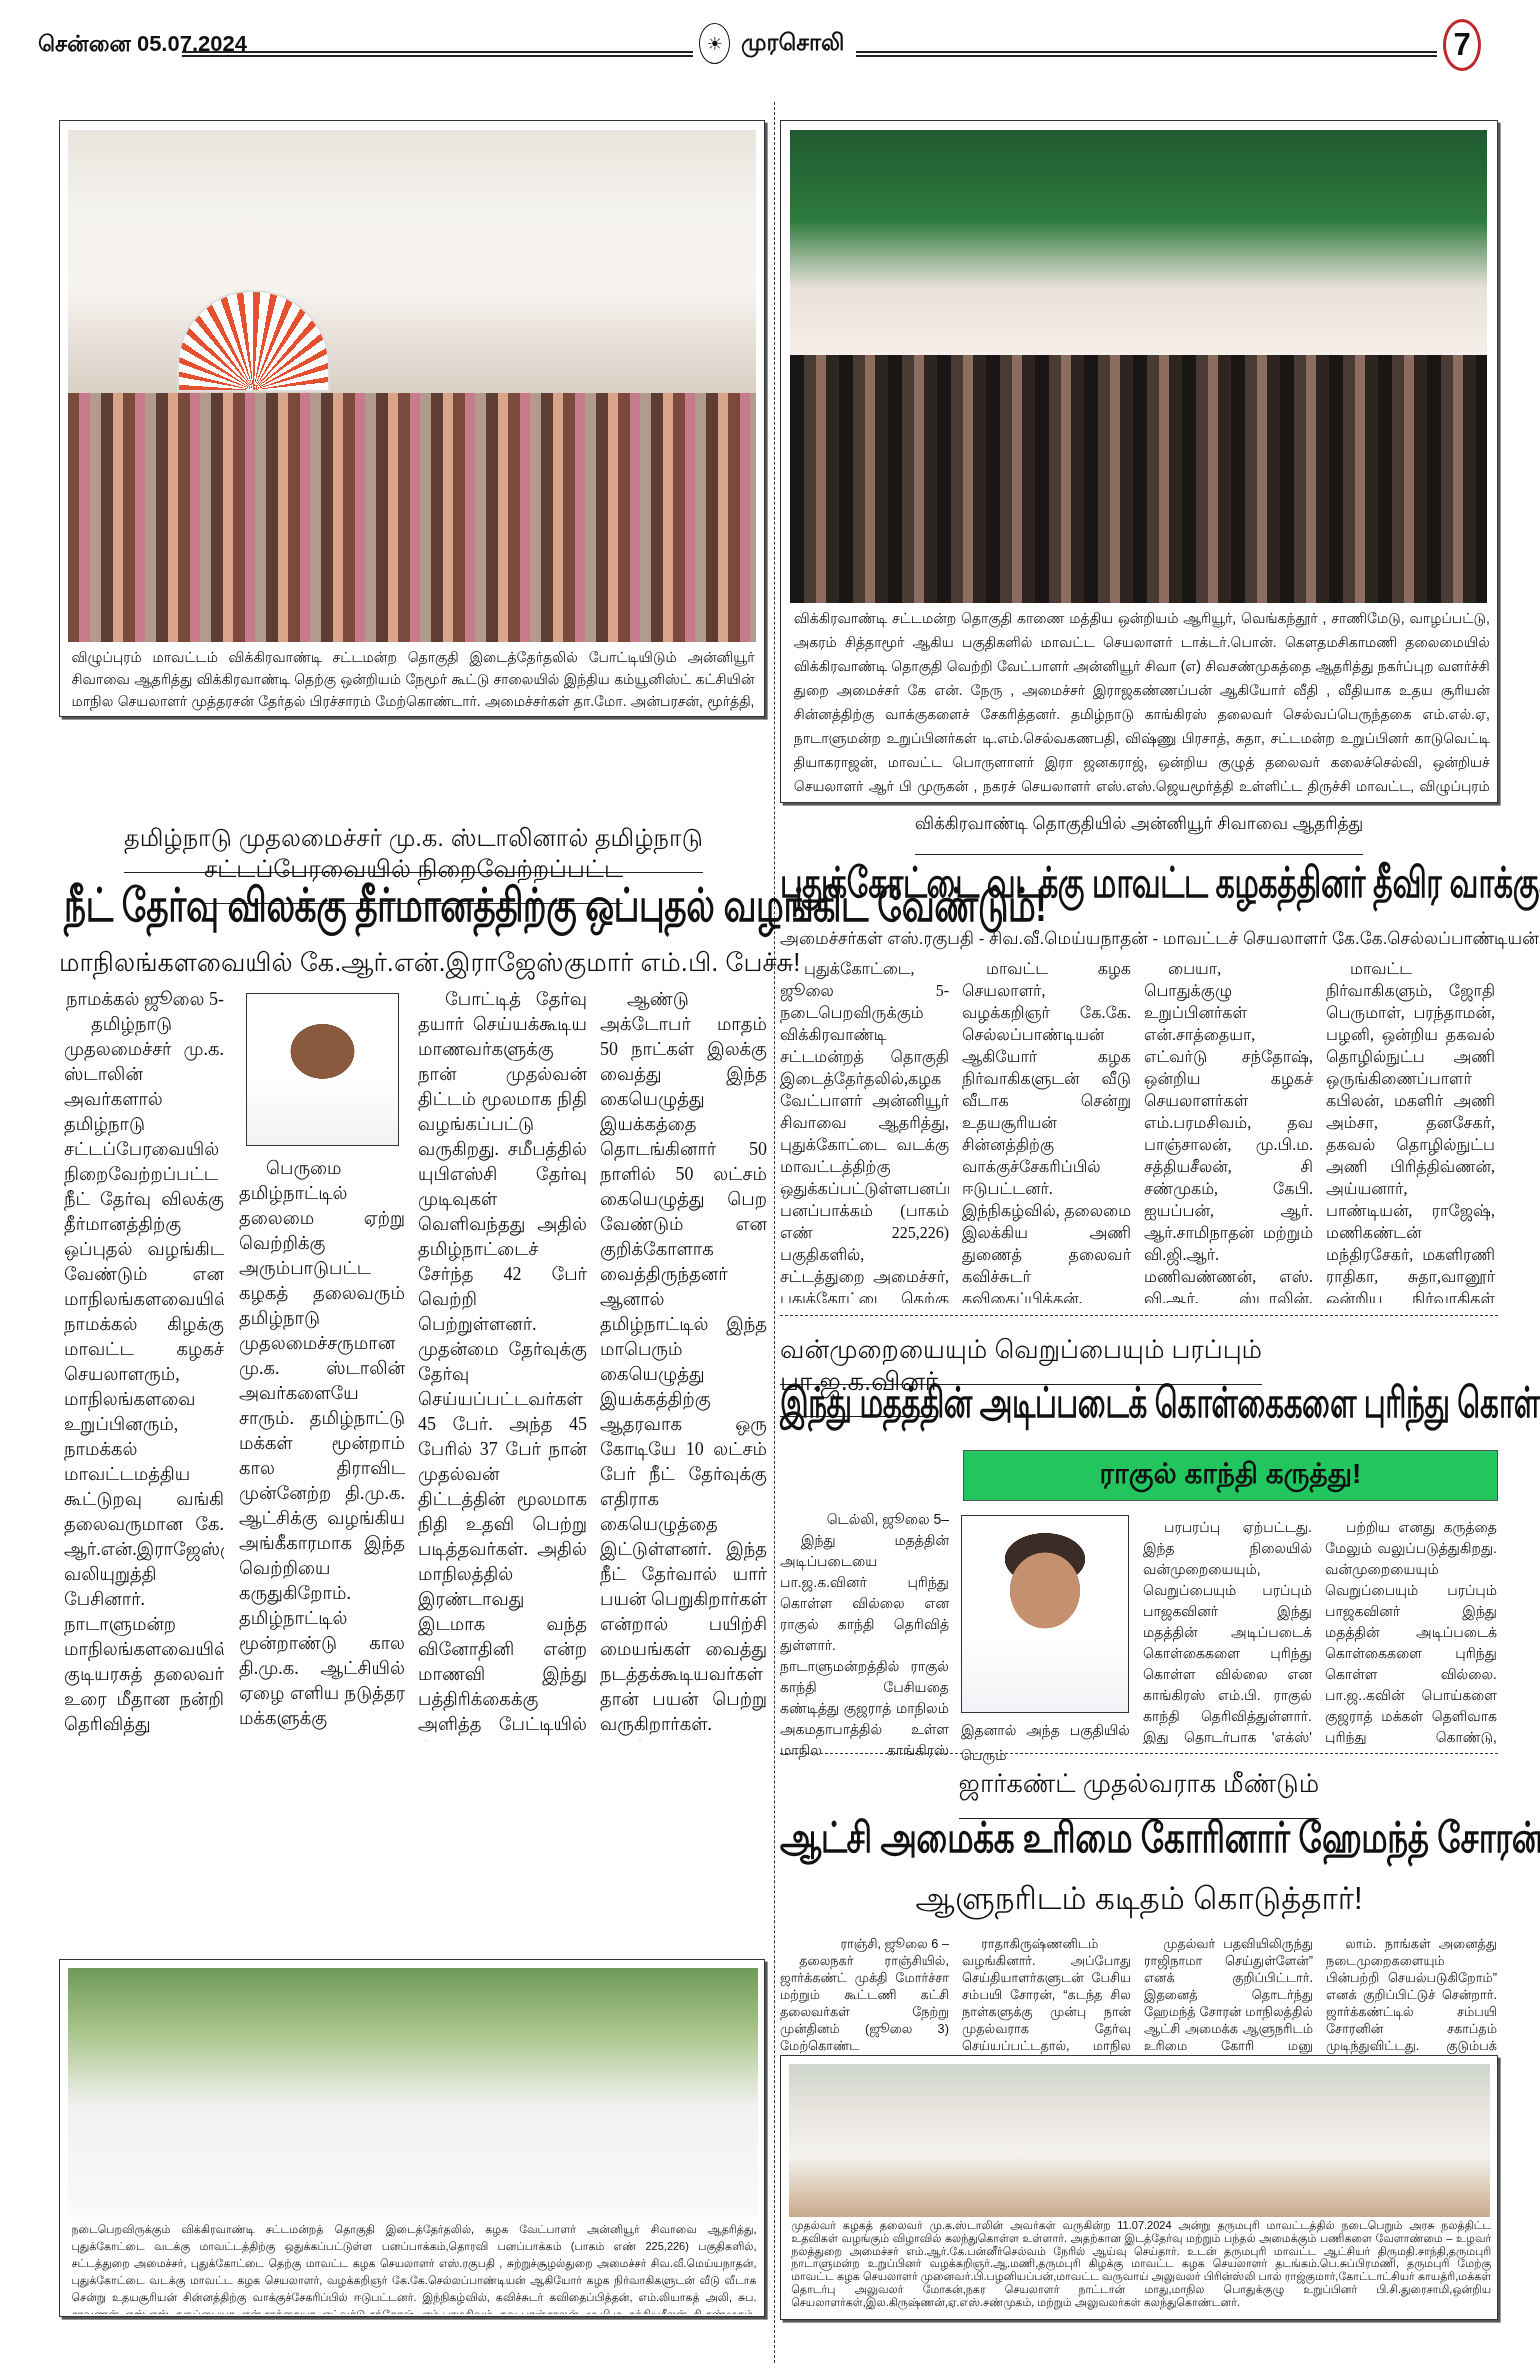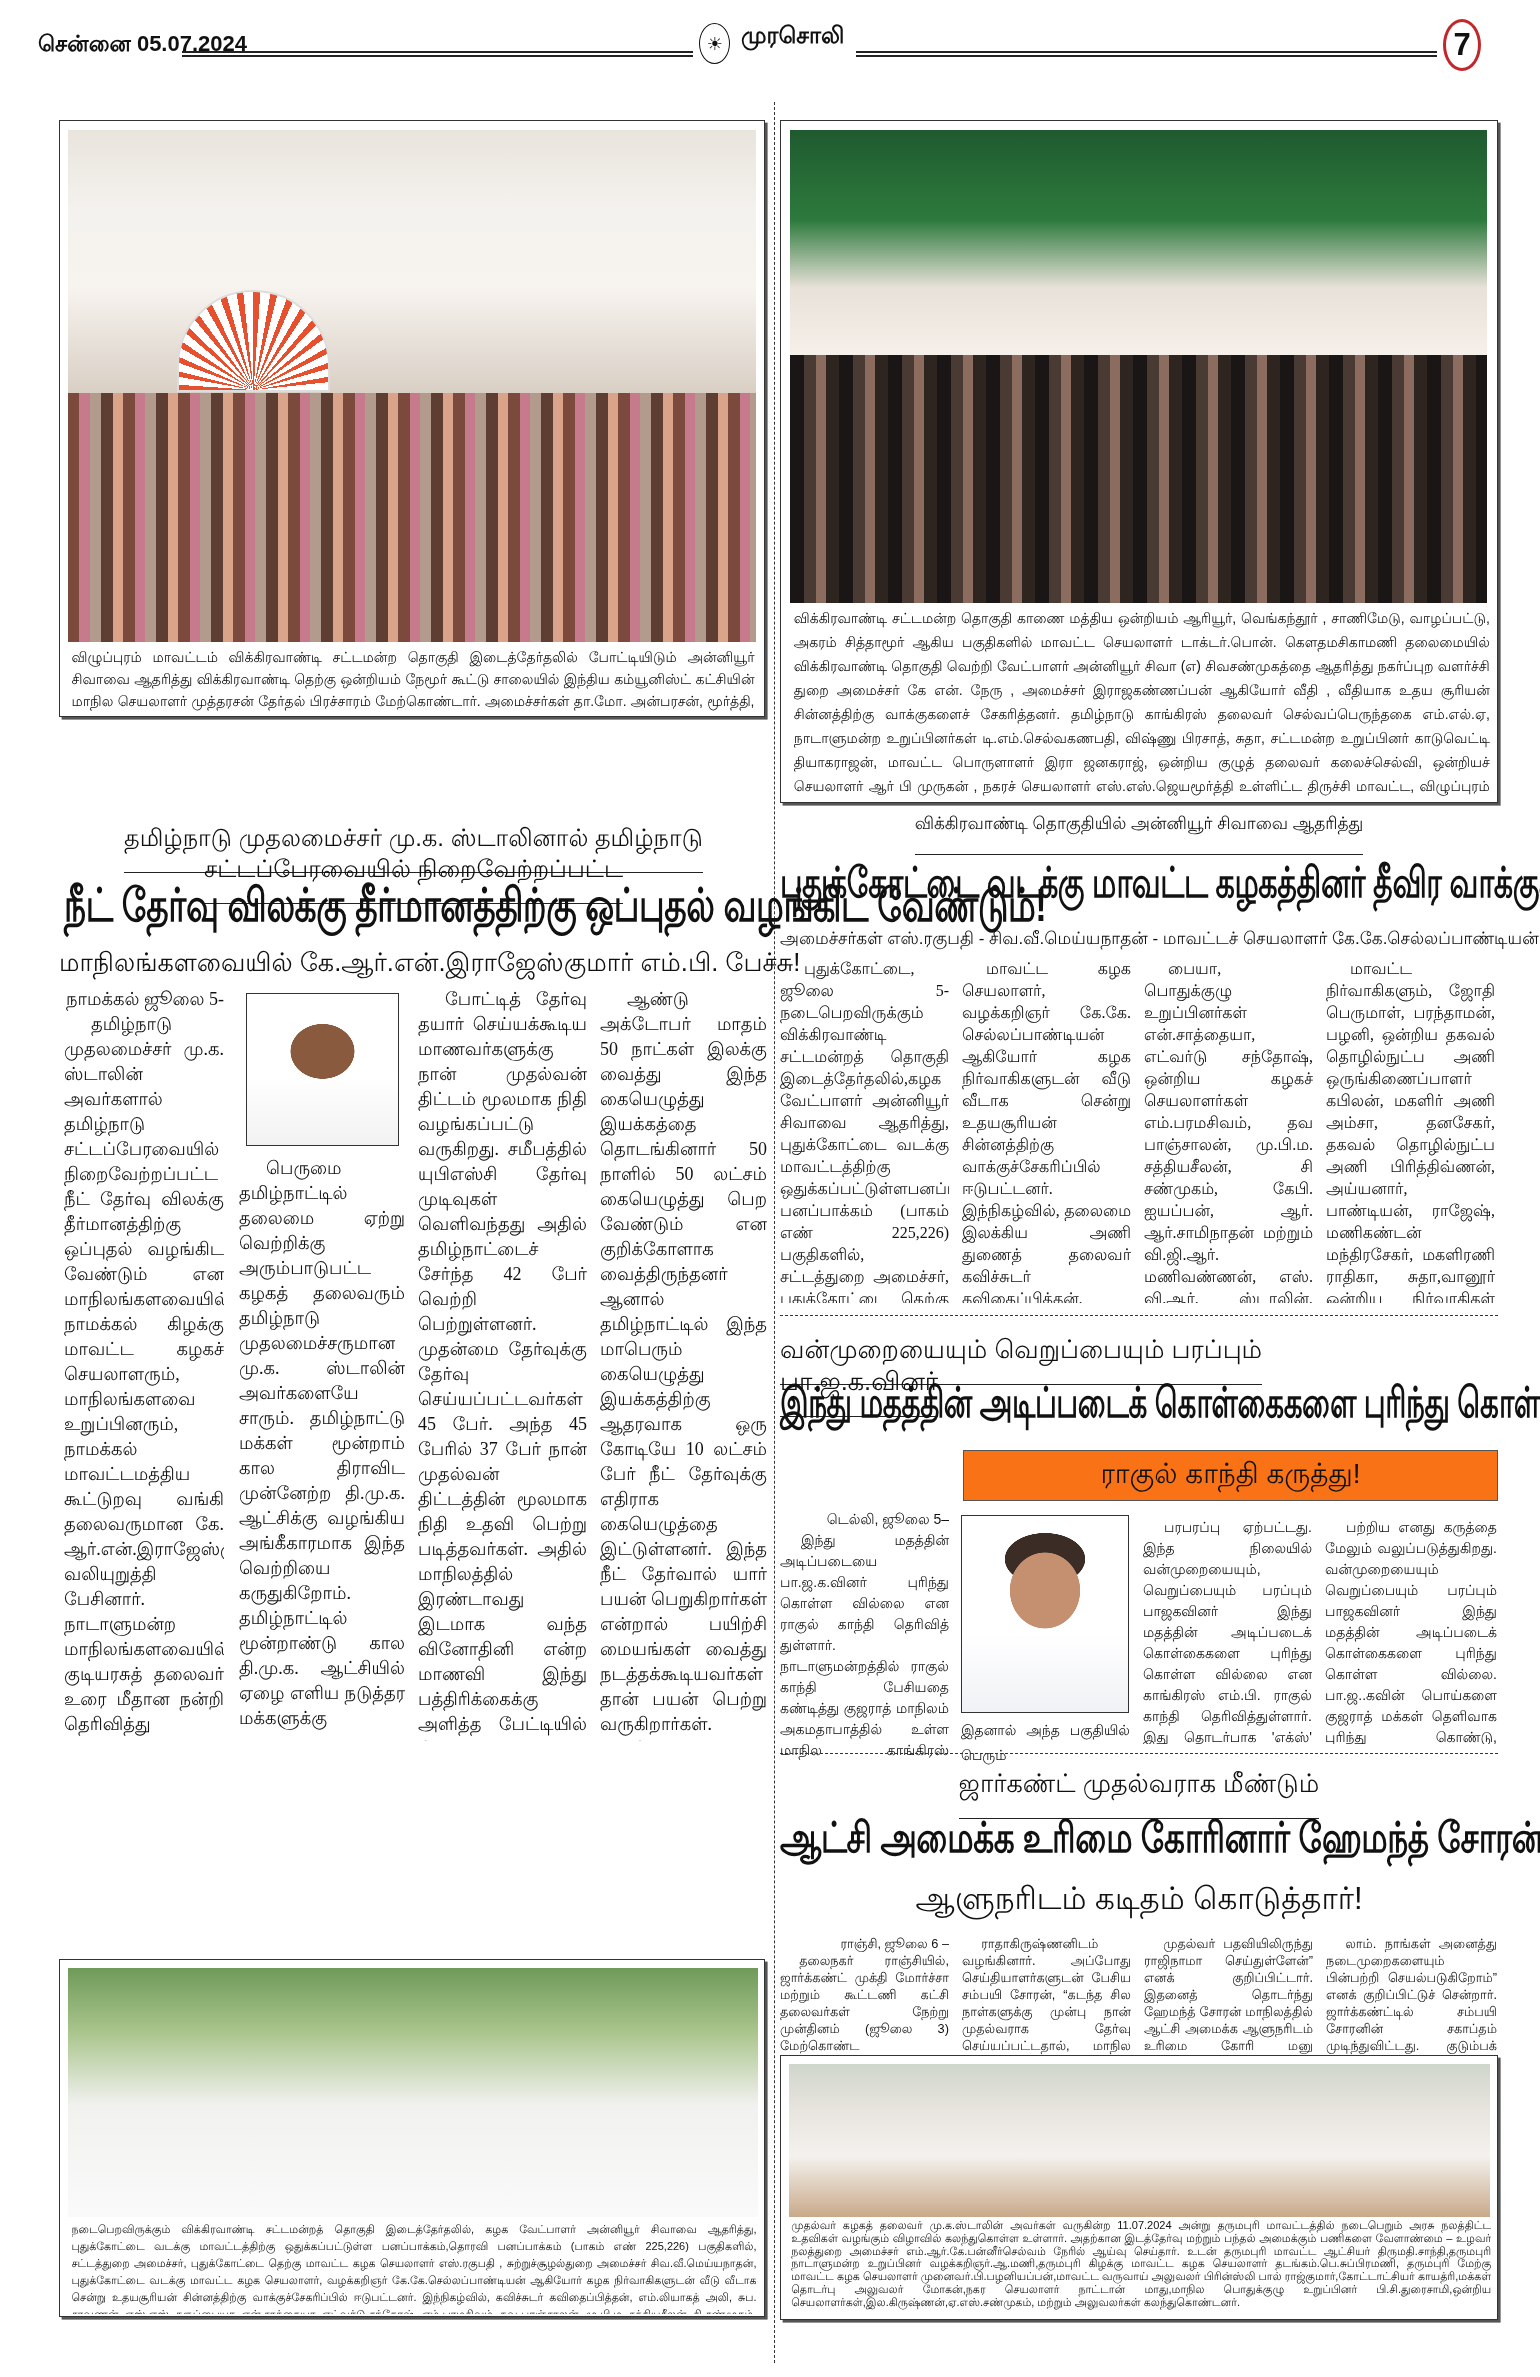--- a/index.html
+++ b/index.html
@@ -1,36 +1,36 @@
 <!DOCTYPE html>
 <html style="font-size:10.2px"><head>
 <meta charset="utf-8">
 <style>
   * { box-sizing: border-box; margin: 0; padding: 0; }
   body { width: 1541px; height: 2377px; background: #fff; font-family: "DejaVu Sans", sans-serif; color: #111; position: relative; overflow: hidden; }
   .masthead { position: absolute; left: 0; top: 19px; width: 1541px; height: 57px; }
   .mh-date { position: absolute; left: 38px; top: 11.5px; font-size: 22px; font-weight: bold; font-family: "Liberation Sans", sans-serif; }
   .mh-rule { position: absolute; top: 32px; height: 6.4px; border-top: 2.6px solid #222; border-bottom: 2.6px solid #222; }
   .mh-logo { position: absolute; left: 699px; top: 3.8px; width: 31px; height: 41px; border: 1.9px solid #111; border-radius: 50%; display: flex; align-items: center; justify-content: center; font-size: 18px; }
-  .mh-name { position: absolute; left: 741px; top: 3px; font-size: 23px; font-weight: bold; }
+  .mh-name { position: absolute; left: 741px; top: 10px; font-size: 23px; font-weight: bold; }
   .mh-page { position: absolute; left: 1443px; top: 0; width: 38px; height: 52px; border: 3.2px solid #c0282c; border-radius: 50%; display: flex; align-items: center; justify-content: center; font-size: 31px; font-weight: bold; font-family: "Liberation Sans", sans-serif; }
   .vdash { position: absolute; left: 774px; top: 102px; height: 2261px; border-left: 1.9px dashed #333; }
   .box { position: absolute; border: 1.9px solid #333; box-shadow: 2.6px 2.6px 0 #555; background: #fff; }
   .photo { position: absolute; overflow: hidden; }
   .cap { position: absolute; font-size: 16px; line-height: 29px; text-align: justify; font-family: "Liberation Sans", sans-serif; }
   .kicker { position: absolute; text-align: center; font-size: 28px; font-family: "Liberation Sans", sans-serif; }
   .kicker span { border-bottom: 1.9px solid #222; padding-bottom: 21px; }
   .headline { position: absolute; text-align: center; font-weight: bold; font-family: "Liberation Sans", sans-serif; letter-spacing: -0.6px; transform-origin: left top; white-space: nowrap; }
   .subhead { position: absolute; text-align: center; font-size: 27px; font-family: "Liberation Sans", sans-serif; white-space: nowrap; }
   .col { position: absolute; font-size: 18px; line-height: 25px; text-align: justify; font-family: "Liberation Serif", serif; }
   .col p { text-indent: 1.5em; }
   .col p.dl { text-indent: 0; text-align: right; }
   .hdash { position: absolute; border-top: 1.9px dashed #333; }
   .inset-photo { position: absolute; border: 1.9px solid #333; background: #fff; overflow: hidden; }
-  .gray-box { position: absolute; background: #f97316; border: 1.9px solid #555; display: flex; align-items: center; justify-content: center; font-size: 31px; font-family: "Liberation Sans", sans-serif; }
+  .gray-box { position: absolute; background: #22c55e; border: 1.9px solid #555; display: flex; align-items: center; justify-content: center; font-size: 31px; font-family: "Liberation Sans", sans-serif; font-weight: bold; }
   
   .ph-rally1 { background: linear-gradient(180deg,#e9e4dc 0%, #f4f2ee 30%, #f7f3ef 60%, #d9cfc4 100%); }
   .ph-crowd1 { background: repeating-linear-gradient(90deg,#7b4a3c 0 11.5px,#c77a8b 11.5px 22px,#b29a8c 22px 33px,#5e3d33 33px 45px,#d9a48a 45px 55px); }
   .ph-stage { background: linear-gradient(180deg,#1f5a2f 0%,#2d7a3d 40%,#e8e1d8 70%,#f6f0ea 100%); }
   .ph-night { background: repeating-linear-gradient(90deg,#1b1616 0 14px,#4a3a34 14px 25.5px,#8c6c5e 25.5px 36px,#2e2420 36px 49px); }
   .ph-march { background: linear-gradient(180deg,#6f9a5a 0%,#a8c48a 25%,#f1f1ef 55%,#fafafa 100%); }
   .ph-field { background: linear-gradient(180deg,#cfd6cc 0%,#e8e4de 30%,#f4f2ee 60%,#c9a98a 100%); }
   .ph-portrait { background: radial-gradient(ellipse 35% 30% at 50% 38%, #8a5a3f 0 60%, transparent 61%), linear-gradient(180deg,#fff 0%,#fff 55%,#f2f2f2 100%); }
   .ph-rahul { background: radial-gradient(ellipse 35% 32% at 50% 38%, #c4906f 0 60%, transparent 61%), radial-gradient(ellipse 40% 22% at 50% 22%, #3b2d25 0 60%, transparent 61%), linear-gradient(180deg,#fff 0%,#fff 60%,#f0f2f5 100%); }
   .emblem { position: absolute; width: 153px; height: 102px; border-radius: 77px 77px 0 0; background: repeating-conic-gradient(from -90deg at 50% 100%, #e6502e 0 4deg, #fff 4deg 10deg); border: 2.6px solid #ddd; }

